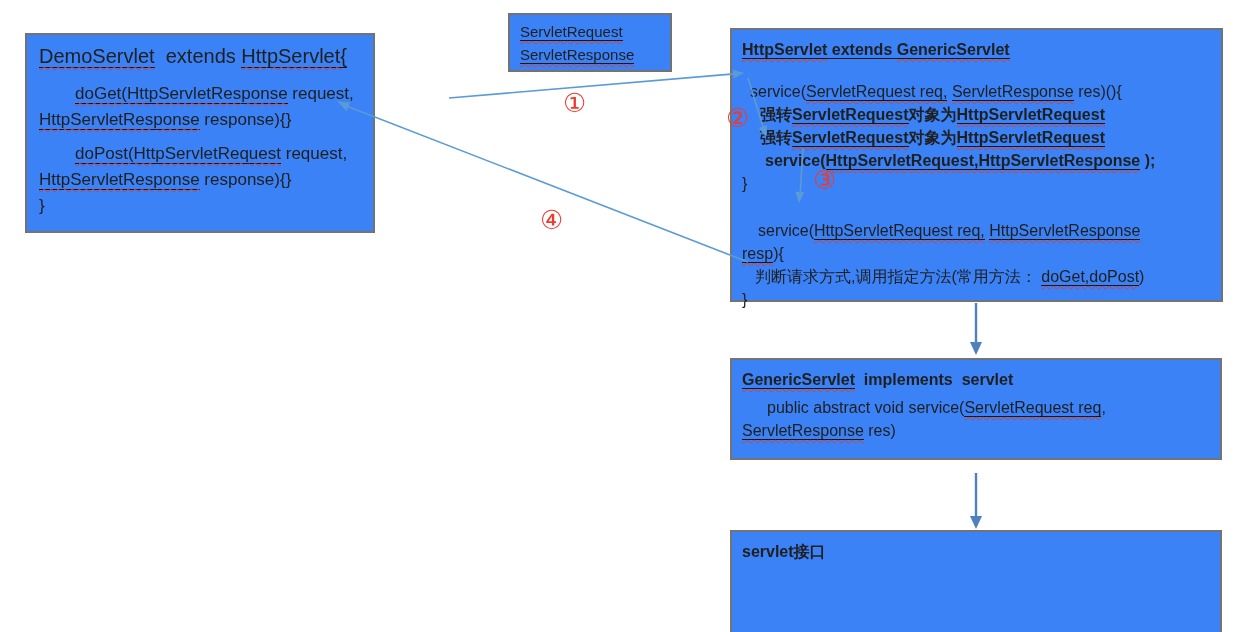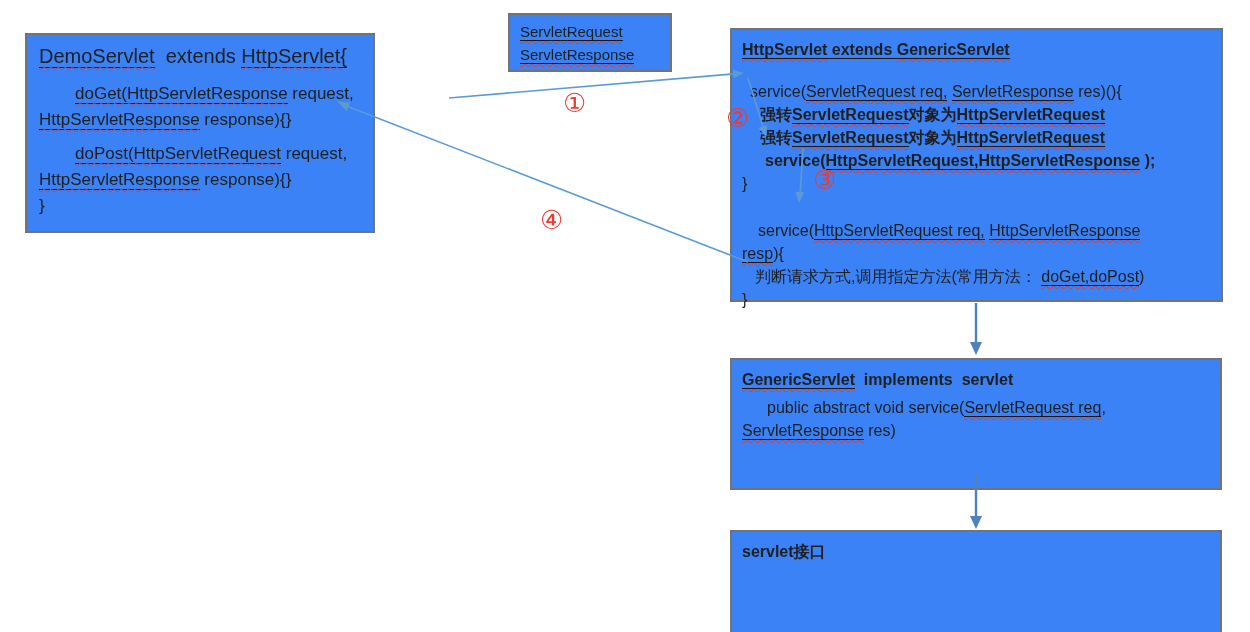--- a/index.html
+++ b/index.html
@@ -51,21 +51,21 @@
       <div class="line" style="padding-left: 18px;"><span class="b">强转</span><span class="u w b">ServletRequest</span><span class="b">对象为</span><span class="u w b">HttpServletRequest</span></div>
       <div class="line" style="padding-left: 18px;"><span class="b">强转</span><span class="u w b">ServletRequest</span><span class="b">对象为</span><span class="u w b">HttpServletRequest</span></div>
       <div class="line" style="padding-left: 23px; font-weight: bold;"><span>service(</span><span class="u w">HttpServletRequest,HttpServletResponse</span><span> );</span></div>
       <div class="line"><span>}</span></div>
       <div class="line" style="padding-left: 16px; margin-top: 24px;"><span>service(</span><span class="u w">HttpServletRequest req,</span><span> </span><span class="u w">HttpServletResponse</span></div>
       <div class="line"><span class="u w">resp</span><span>){</span></div>
       <div class="line" style="padding-left: 13px;"><span>判断请求方式,调用指定方法(常用方法：</span><span> </span><span class="u w">doGet,doPost</span><span>)</span></div>
       <div class="line"><span>}</span></div>
     </div>
 
-  <div id="generic-box" class="box" style="left:730px;top:358px;width:492px;height:132px;">
+  <div id="generic-box" class="box" style="left:730px;top:358px;width:492px;height:102px;">
       <div class="line t2"><span class="u w b">GenericServlet</span><span class="b">  implements  servlet</span></div>
       <div class="line" style="padding-left: 25px; margin-top: 2px;"><span>public abstract void service(</span><span class="u w">ServletRequest req</span><span>,</span></div>
       <div class="line"><span class="u w">ServletResponse</span><span> res)</span></div>
     </div>
 
   <div id="servlet-box" class="box" style="left:730px;top:530px;width:492px;height:104px;">
       <div class="line t2"><span class="b">servlet接口</span></div>
     </div>
 
   <svg class="overlay" width="1250" height="632" viewBox="0 0 1250 632">

